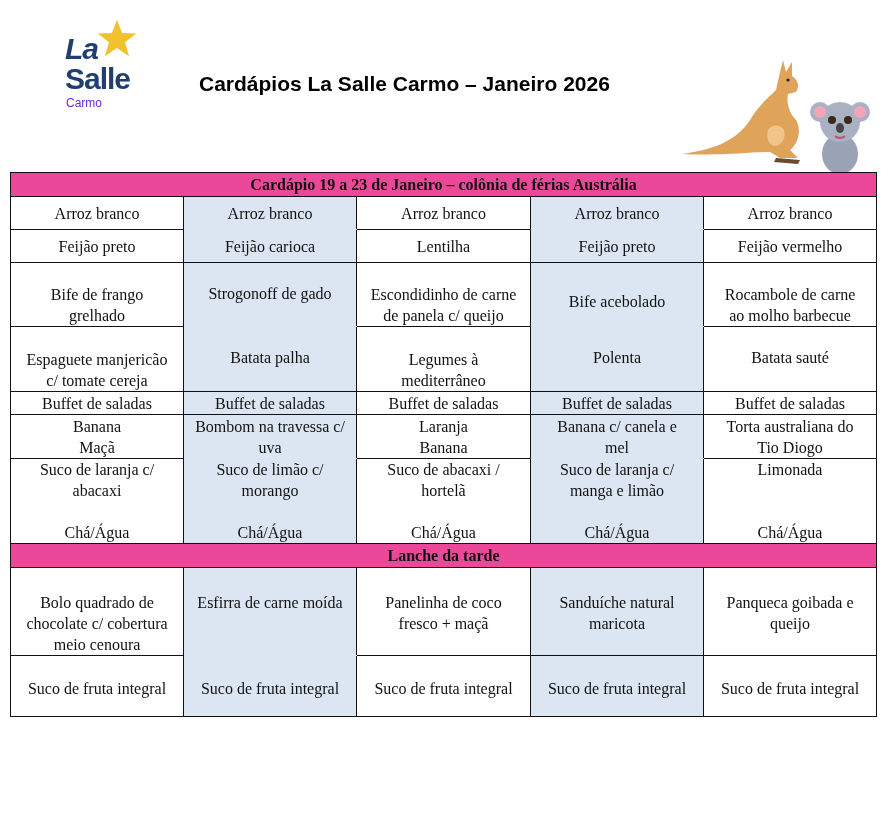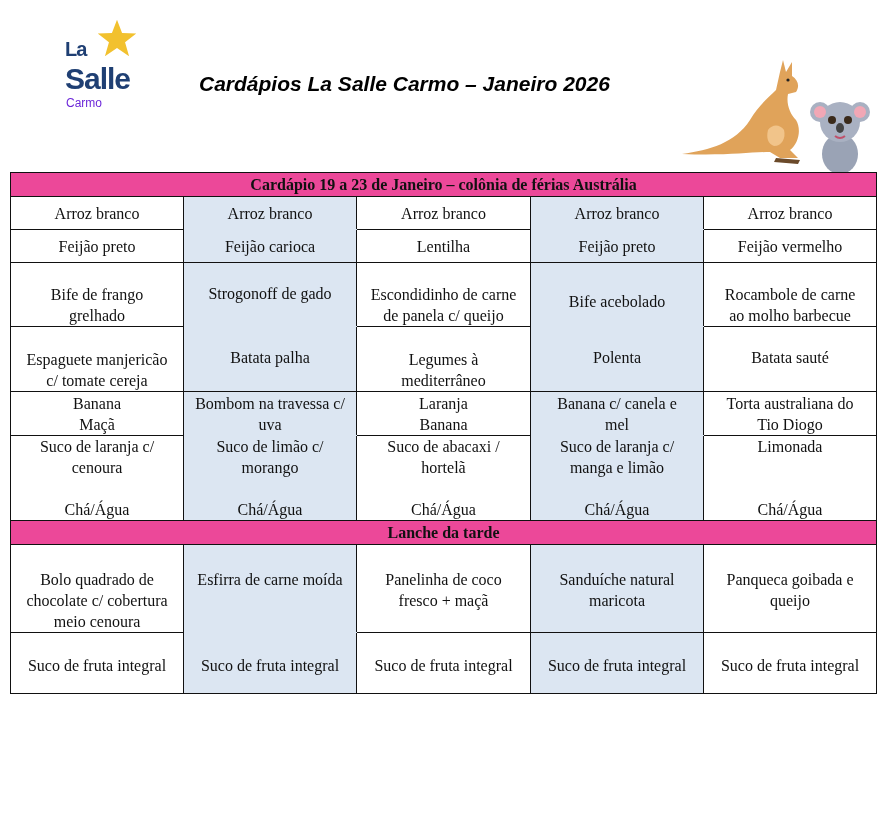--- a/index.html
+++ b/index.html
@@ -1,25 +1,25 @@
 <!DOCTYPE html>
 <html><head>
 <meta charset="utf-8">
 <style>
   html, body { margin: 0; padding: 0; background: #ffffff; }
   body { width: 888px; height: 815px; position: relative; overflow: hidden; font-family: "Liberation Serif", serif; color: #111; }
 
   .logo { position: absolute; left: 62px; top: 18px; width: 80px; height: 96px; }
   .logo .l1, .logo .l2 { position: absolute; font-family: "Liberation Sans", sans-serif; font-weight: bold; color: #1f3f73; letter-spacing: -1px; }
-  .logo .l1 { left: 3px; top: 16px; font-size: 20px; line-height: 30px; }
+  .logo .l1 { left: 3px; top: 16px; font-size: 30px; line-height: 30px; font-style: italic; }
   .logo .l2 { left: 3px; top: 46px; font-size: 30px; line-height: 30px; }
   .logo .l3 { position: absolute; left: 4px; top: 79px; font-family: "Liberation Sans", sans-serif; font-size: 12px; color: #6d28d9; line-height: 12px; }
   .logo svg.star { position: absolute; left: 34px; top: 0px; }
 
-  .page-title { position: absolute; left: 199px; top: 72px; font-family: "Liberation Sans", sans-serif; font-weight: bold; font-size: 21px; color: #000; white-space: nowrap; font-style: italic; }
+  .page-title { position: absolute; left: 199px; top: 72px; font-family: "Liberation Sans", sans-serif; font-weight: bold; font-size: 21px; color: #000; white-space: nowrap; }
 
   .mascots { position: absolute; left: 680px; top: 58px; width: 200px; height: 118px; }
 
   table.menu { position: absolute; left: 10px; top: 172px; width: 866px; border-collapse: collapse; table-layout: fixed; }
   table.menu td { border: 1.5px solid #111; text-align: center; vertical-align: middle; font-size: 16px; line-height: 21px; padding: 0 2px; overflow: hidden; }
   table.menu td.blue { background: #dce6f2; }
   td.band { background: #ec4899; font-weight: bold; font-size: 16px; height: 22px; }
   td.day { font-weight: bold; font-size: 16px; vertical-align: top; padding-top: 22px; }
   td.day .sub { display: block; font-weight: normal; font-style: italic; }
   td.top { vertical-align: top; padding-top: 2px; }
@@ -121,20 +121,27 @@
           <span class="line">Legumes à</span>
           <span class="line">mediterrâneo</span>
         </td>
       <td class="blue noborder-t" style="vertical-align:top;padding-top:20px">
           <span class="line">Polenta</span>
         </td>
       <td style="vertical-align:top;padding-top:20px">
           <span class="line">Batata sauté</span>
         </td>
     </tr>
+    <tr style="height:23px">
+      <td>Buffet de saladas</td>
+      <td class="blue">Buffet de saladas</td>
+      <td>Buffet de saladas</td>
+      <td class="blue">Buffet de saladas</td>
+      <td>Buffet de saladas</td>
+    </tr>
     <tr style="height:44px">
       <td>
           <span class="line">Banana</span>
           <span class="line">Maçã</span>
         </td>
       <td class="blue noborder-b">
           <span class="line">Bombom na travessa c/</span>
           <span class="line">uva</span>
         </td>
       <td>
@@ -146,21 +153,21 @@
           <span class="line">mel</span>
         </td>
       <td>
           <span class="line">Torta australiana do</span>
           <span class="line">Tio Diogo</span>
         </td>
     </tr>
     <tr style="height:84px">
       <td class="top">
           <span class="line">Suco de laranja c/</span>
-          <span class="line">cenoura</span>
+          <span class="line">abacaxi</span>
           <span class="gap"></span>
           <span class="line">Chá/Água</span>
         </td>
       <td class="top blue noborder-t">
           <span class="line">Suco de limão c/</span>
           <span class="line">morango</span>
           <span class="gap"></span>
           <span class="line">Chá/Água</span>
         </td>
       <td class="top">

